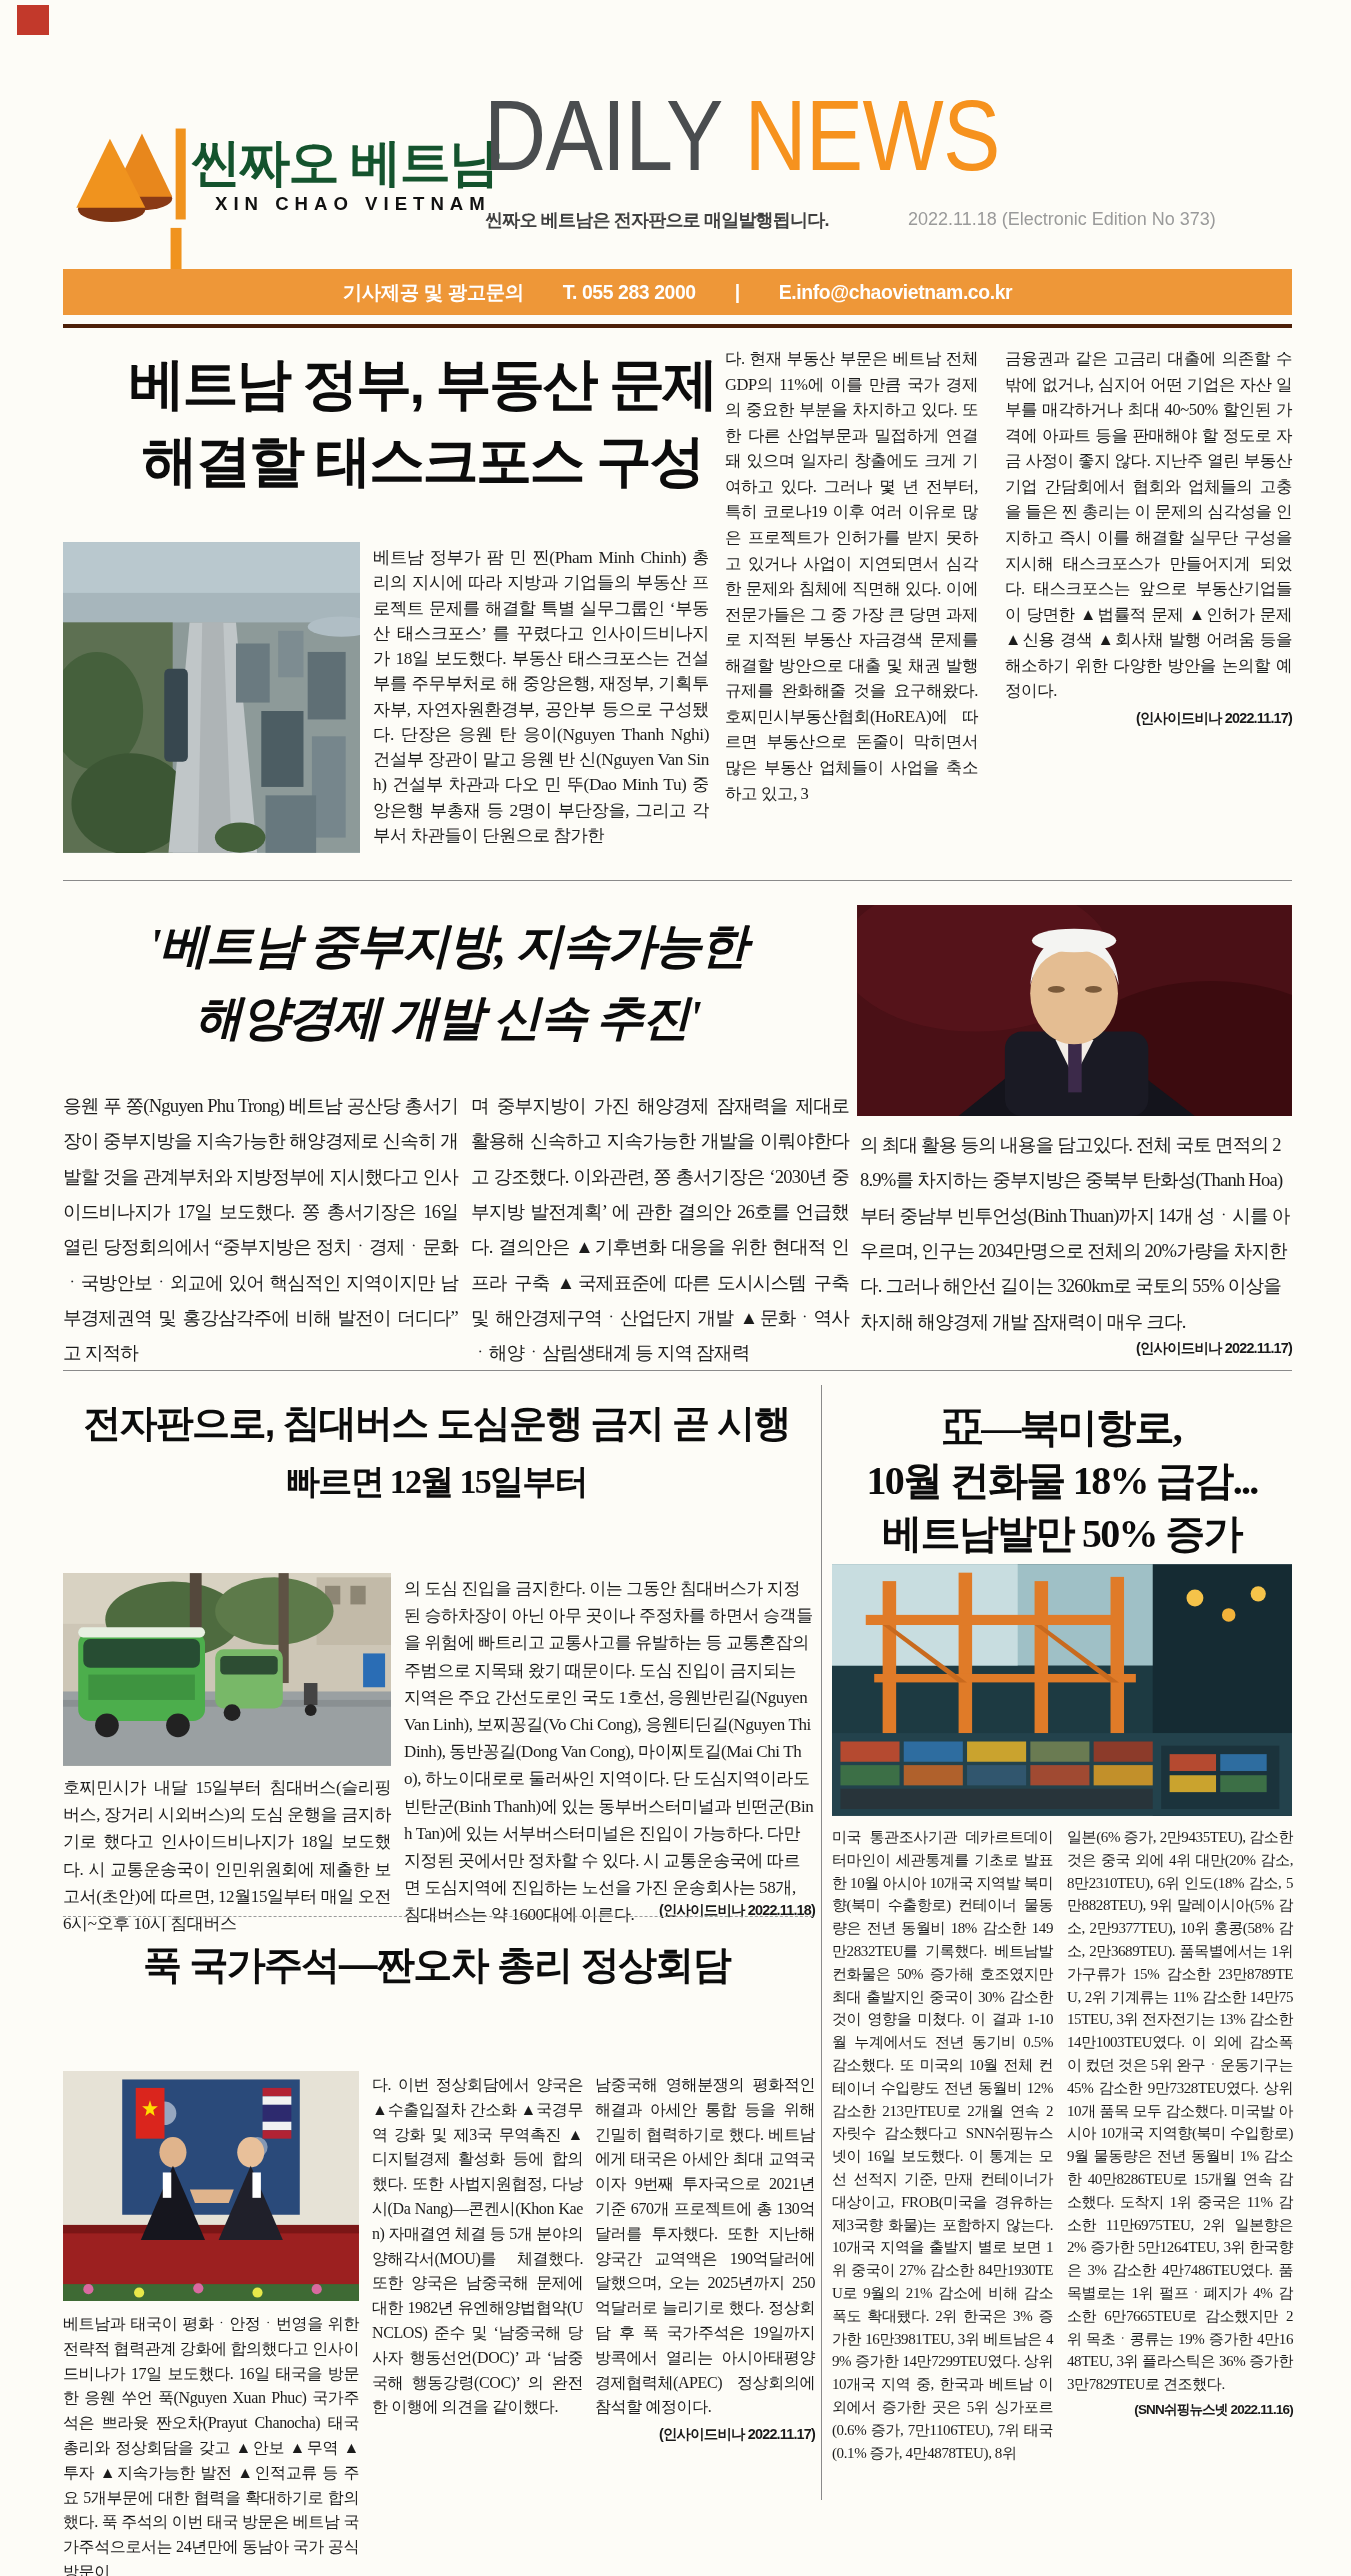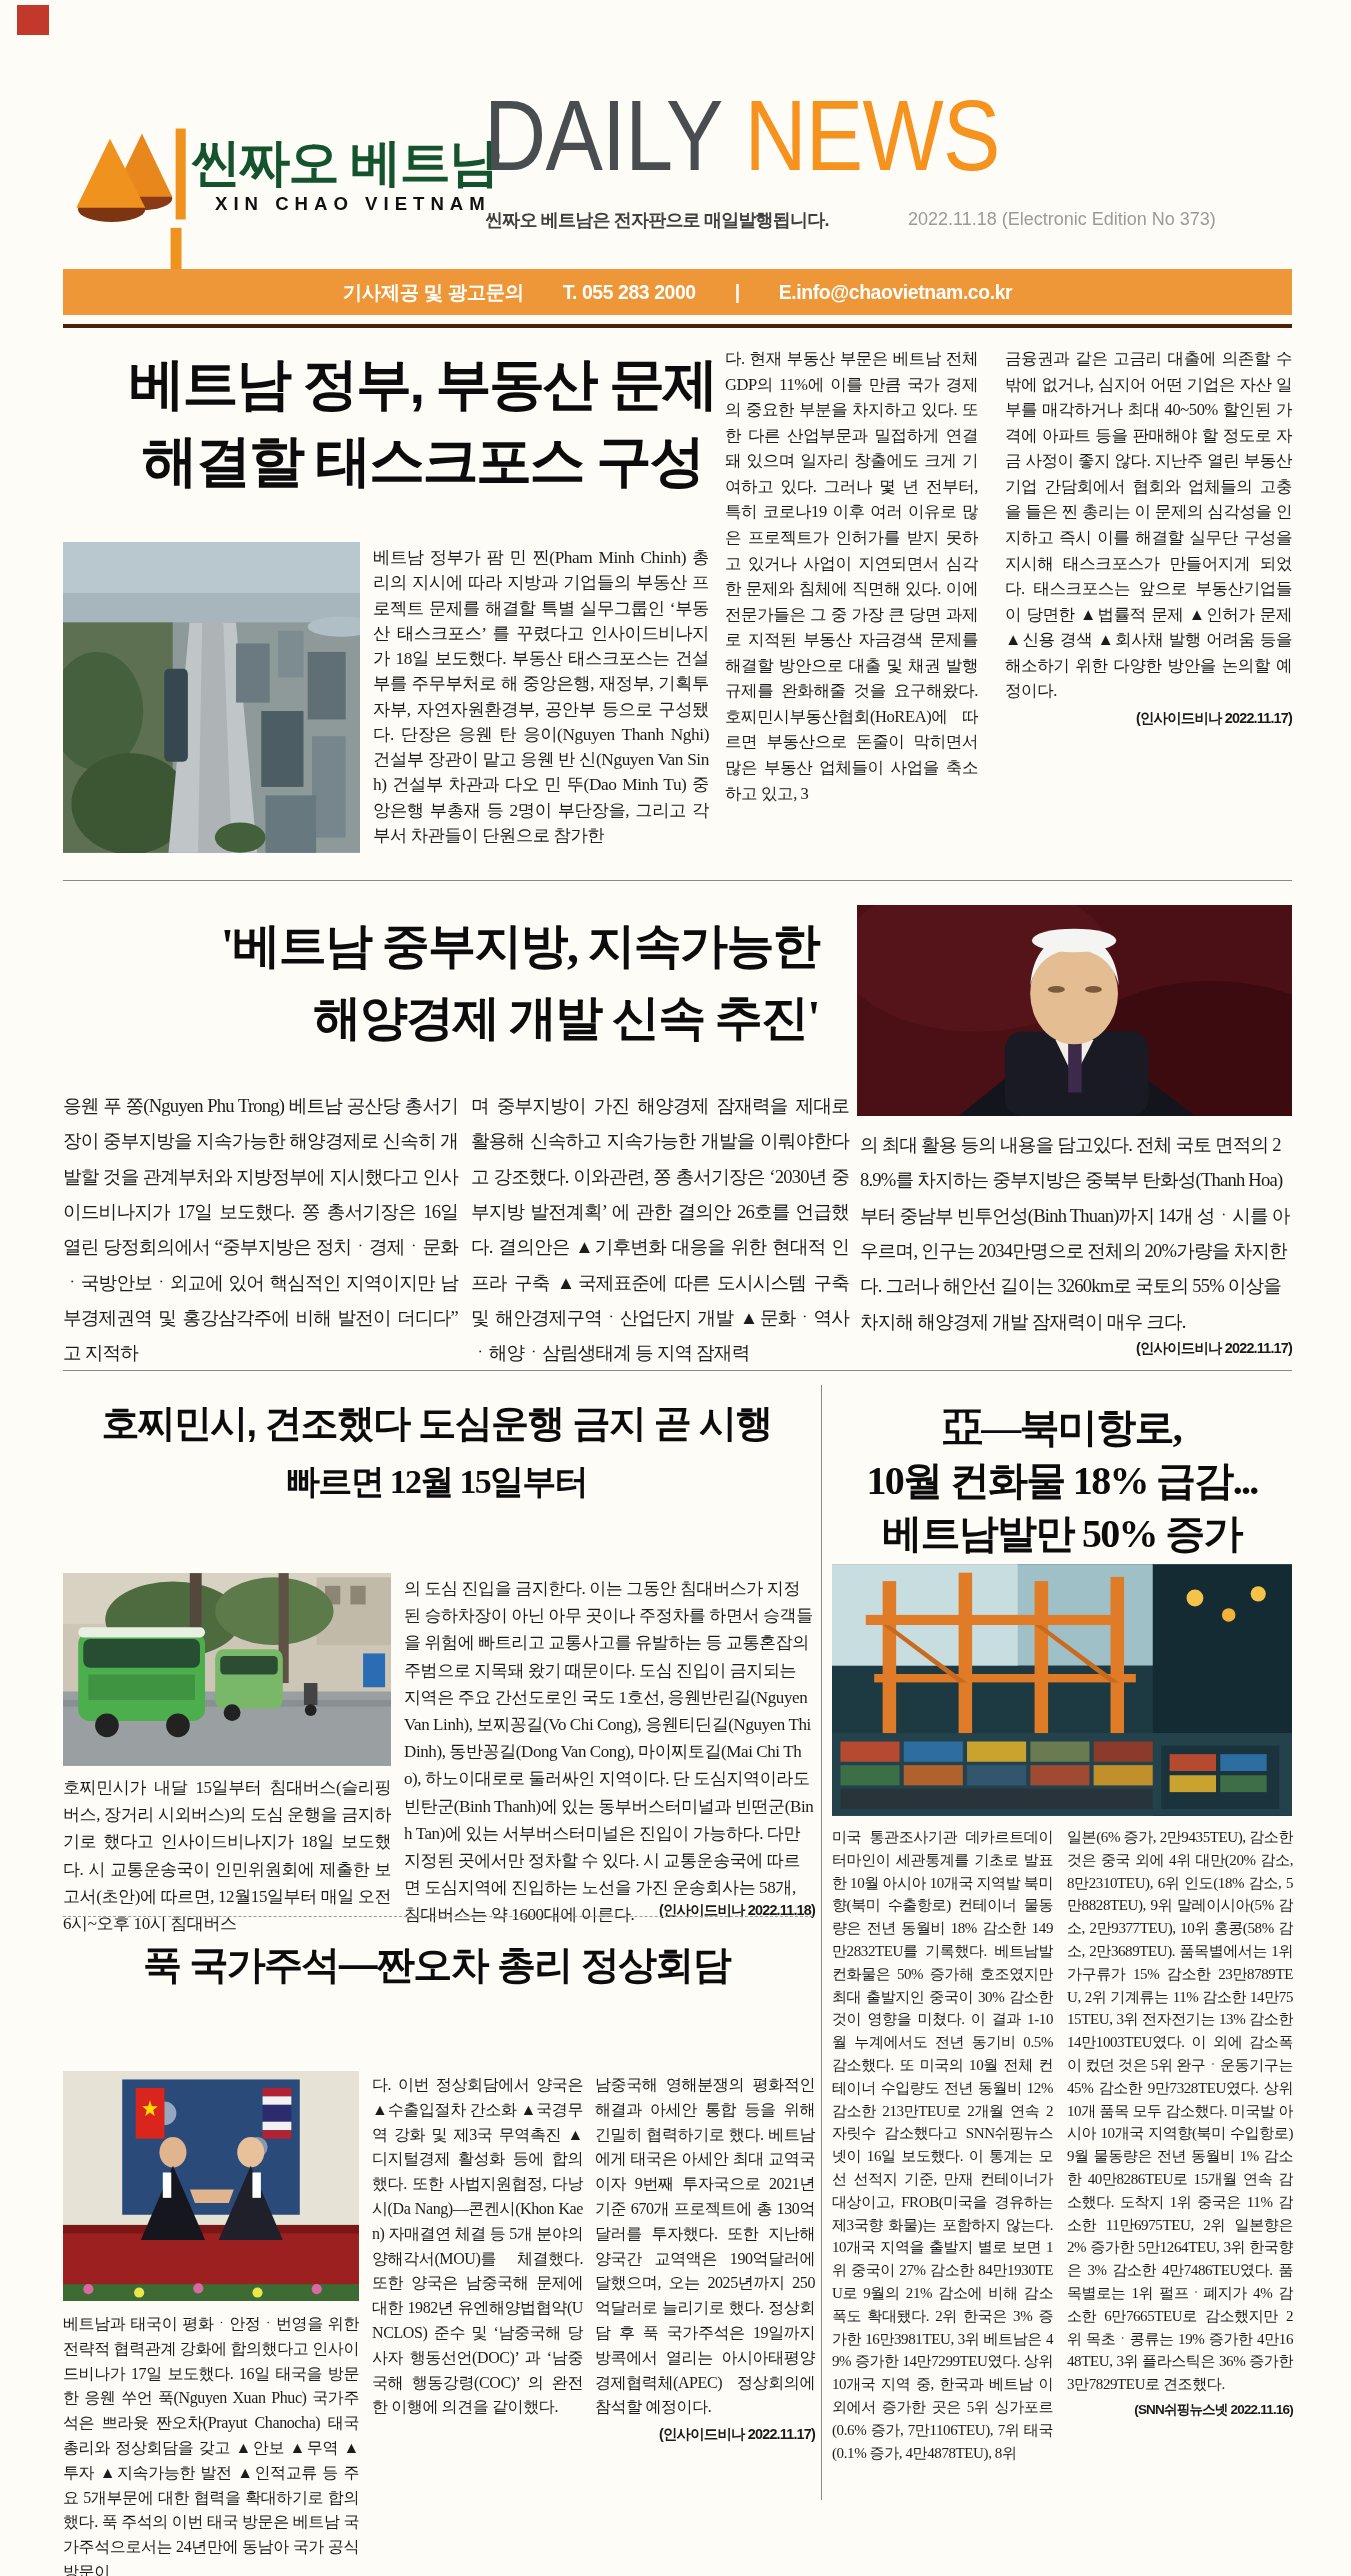--- a/index.html
+++ b/index.html
@@ -109,21 +109,21 @@
 
 <div class="abs body-txt just" style="left:725px;top:346px;width:253px;font-size:16.5px;line-height:1.55;">다. 현재 부동산 부문은 베트남 전체 GDP의 11%에 이를 만큼 국가 경제의 중요한 부분을 차지하고 있다. 또한 다른 산업부문과 밀접하게 연결돼 있으며 일자리 창출에도 크게 기여하고 있다. 그러나 몇 년 전부터, 특히 코로나19 이후 여러 이유로 많은 프로젝트가 인허가를 받지 못하고 있거나 사업이 지연되면서 심각한 문제와 침체에 직면해 있다. 이에 전문가들은 그 중 가장 큰 당면 과제로 지적된 부동산 자금경색 문제를 해결할 방안으로 대출 및 채권 발행 규제를 완화해줄 것을 요구해왔다. 호찌민시부동산협회(HoREA)에 따르면 부동산으로 돈줄이 막히면서 많은 부동산 업체들이 사업을 축소하고 있고, 3</div>
 
 <div class="abs" style="left:1005px;top:346px;width:287px;">
   <div class="body-txt just" style="font-size:16.5px;line-height:1.55;">금융권과 같은 고금리 대출에 의존할 수밖에 없거나, 심지어 어떤 기업은 자산 일부를 매각하거나 최대 40~50% 할인된 가격에 아파트 등을 판매해야 할 정도로 자금 사정이 좋지 않다. 지난주 열린 부동산 기업 간담회에서 협회와 업체들의 고충을 들은 찐 총리는 이 문제의 심각성을 인지하고 즉시 이를 해결할 실무단 구성을 지시해 태스크포스가 만들어지게 되었다. 태스크포스는 앞으로 부동산기업들이 당면한 ▲법률적 문제 ▲인허가 문제 ▲신용 경색 ▲회사채 발행 어려움 등을 해소하기 위한 다양한 방안을 논의할 예정이다.</div>
   <div class="credit">(인사이드비나 2022.11.17)</div>
 </div>
 
 <div class="divider-h" style="left:63px;top:880px;width:1229px;"></div>
 
-<div class="abs hl-serif" style="left:76px;top:910px;width:743px;font-size:48px;line-height:1.5;text-align:right;">
+<div class="abs hl-serif" style="left:76px;top:910px;width:743px;font-size:48px;line-height:1.5;text-align:center;font-style:italic;">
   <div>'베트남 중부지방, 지속가능한</div>
   <div>해양경제 개발 신속 추진'</div>
 </div>
 
 <div class="photo" style="left:857px;top:905px;width:435px;height:211px;">
   <svg width="435" height="211" viewBox="0 0 515 250">
     <rect width="515" height="250" fill="#3d0d12"></rect>
     <rect width="515" height="250" fill="#4a1016"></rect>
     <ellipse cx="140" cy="60" rx="160" ry="90" fill="#5a151c" opacity="0.7"></ellipse>
     <ellipse cx="420" cy="200" rx="180" ry="110" fill="#380a0e" opacity="0.8"></ellipse>
@@ -144,21 +144,21 @@
 <div class="abs body-txt just" style="left:471px;top:1088px;width:378px;font-size:18.6px;line-height:1.9;letter-spacing:-0.8px;">며 중부지방이 가진 해양경제 잠재력을 제대로 활용해 신속하고 지속가능한 개발을 이뤄야한다고 강조했다.  이와관련, 쫑 총서기장은 ‘2030년 중부지방 발전계획’ 에 관한 결의안 26호를 언급했다. 결의안은 ▲기후변화 대응을 위한 현대적 인프라 구축 ▲국제표준에 따른 도시시스템 구축 및 해안경제구역ㆍ산업단지 개발 ▲문화ㆍ역사ㆍ해양ㆍ삼림생태계 등 지역 잠재력</div>
 
 <div class="abs" style="left:860px;top:1127px;width:432px;">
   <div class="body-txt just" style="font-size:18.6px;line-height:1.9;letter-spacing:-0.8px;display:inline;">의 최대 활용 등의 내용을 담고있다. 전체 국토 면적의 28.9%를 차지하는 중부지방은 중북부 탄화성(Thanh Hoa)부터 중남부 빈투언성(Binh Thuan)까지 14개 성ㆍ시를 아우르며, 인구는 2034만명으로 전체의 20%가량을 차지한다. 그러나 해안선 길이는 3260km로 국토의 55% 이상을 차지해 해양경제 개발 잠재력이 매우 크다.</div>
   <div class="credit" style="display:inline-block;float:right;margin-top:0;">(인사이드비나 2022.11.17)</div>
 </div>
 
 <div class="divider-h" style="left:63px;top:1370px;width:1229px;"></div>
 <div class="divider-v" style="left:821px;top:1385px;height:1115px;"></div>
 
-<div class="abs hl-sans" style="left:63px;top:1398px;width:747px;font-size:38px;letter-spacing:-1.7px;text-align:center;white-space:nowrap;">호찌민시, 견조했다 도심운행 금지 곧 시행</div>
+<div class="abs hl-sans" style="left:63px;top:1398px;width:747px;font-size:38px;letter-spacing:-1.7px;text-align:center;white-space:nowrap;">전자판으로, 침대버스 도심운행 금지 곧 시행</div>
 <div class="abs hl-serif" style="left:63px;top:1459px;width:747px;font-size:34px;font-weight:700;text-align:center;">빠르면 12월 15일부터</div>
 
 <div class="photo" style="left:63px;top:1573px;width:328px;height:193px;">
   <svg width="328" height="193" viewBox="0 0 388 228">
     <rect width="388" height="228" fill="#cdc6b6"></rect>
     <rect x="0" y="0" width="388" height="60" fill="#d8d2c2"></rect>
     <rect x="300" y="5" width="88" height="80" fill="#c2baa8"></rect>
     <rect x="310" y="15" width="18" height="22" fill="#8d8674"></rect>
     <rect x="340" y="15" width="18" height="22" fill="#8d8674"></rect>
     <ellipse cx="130" cy="55" rx="80" ry="45" fill="#4e6b3f"></ellipse>

